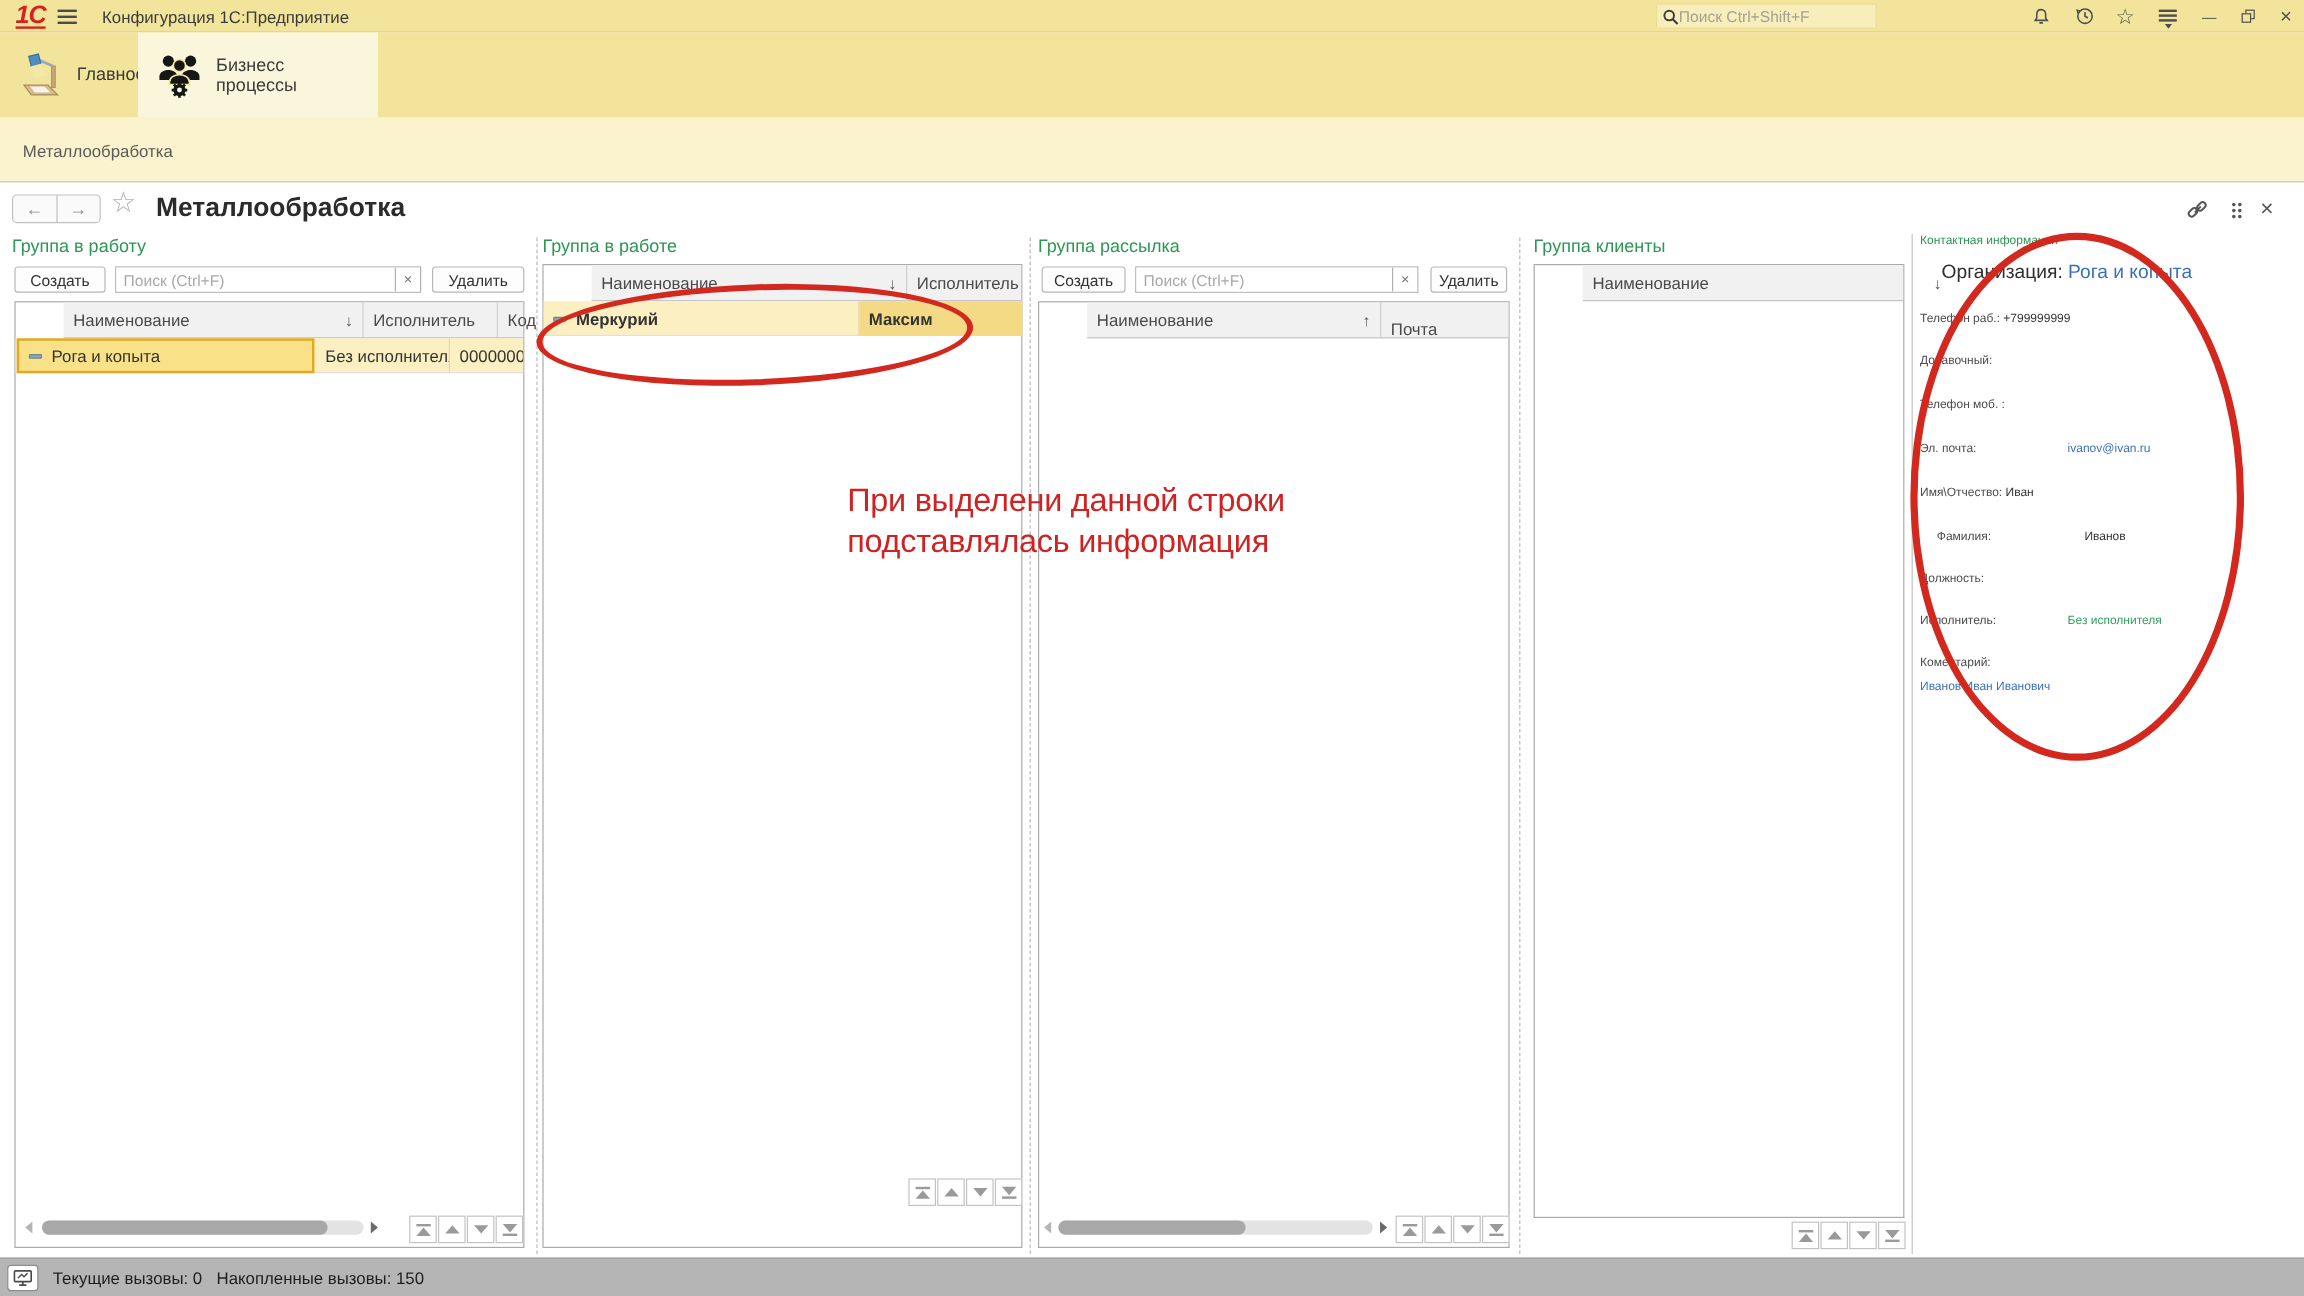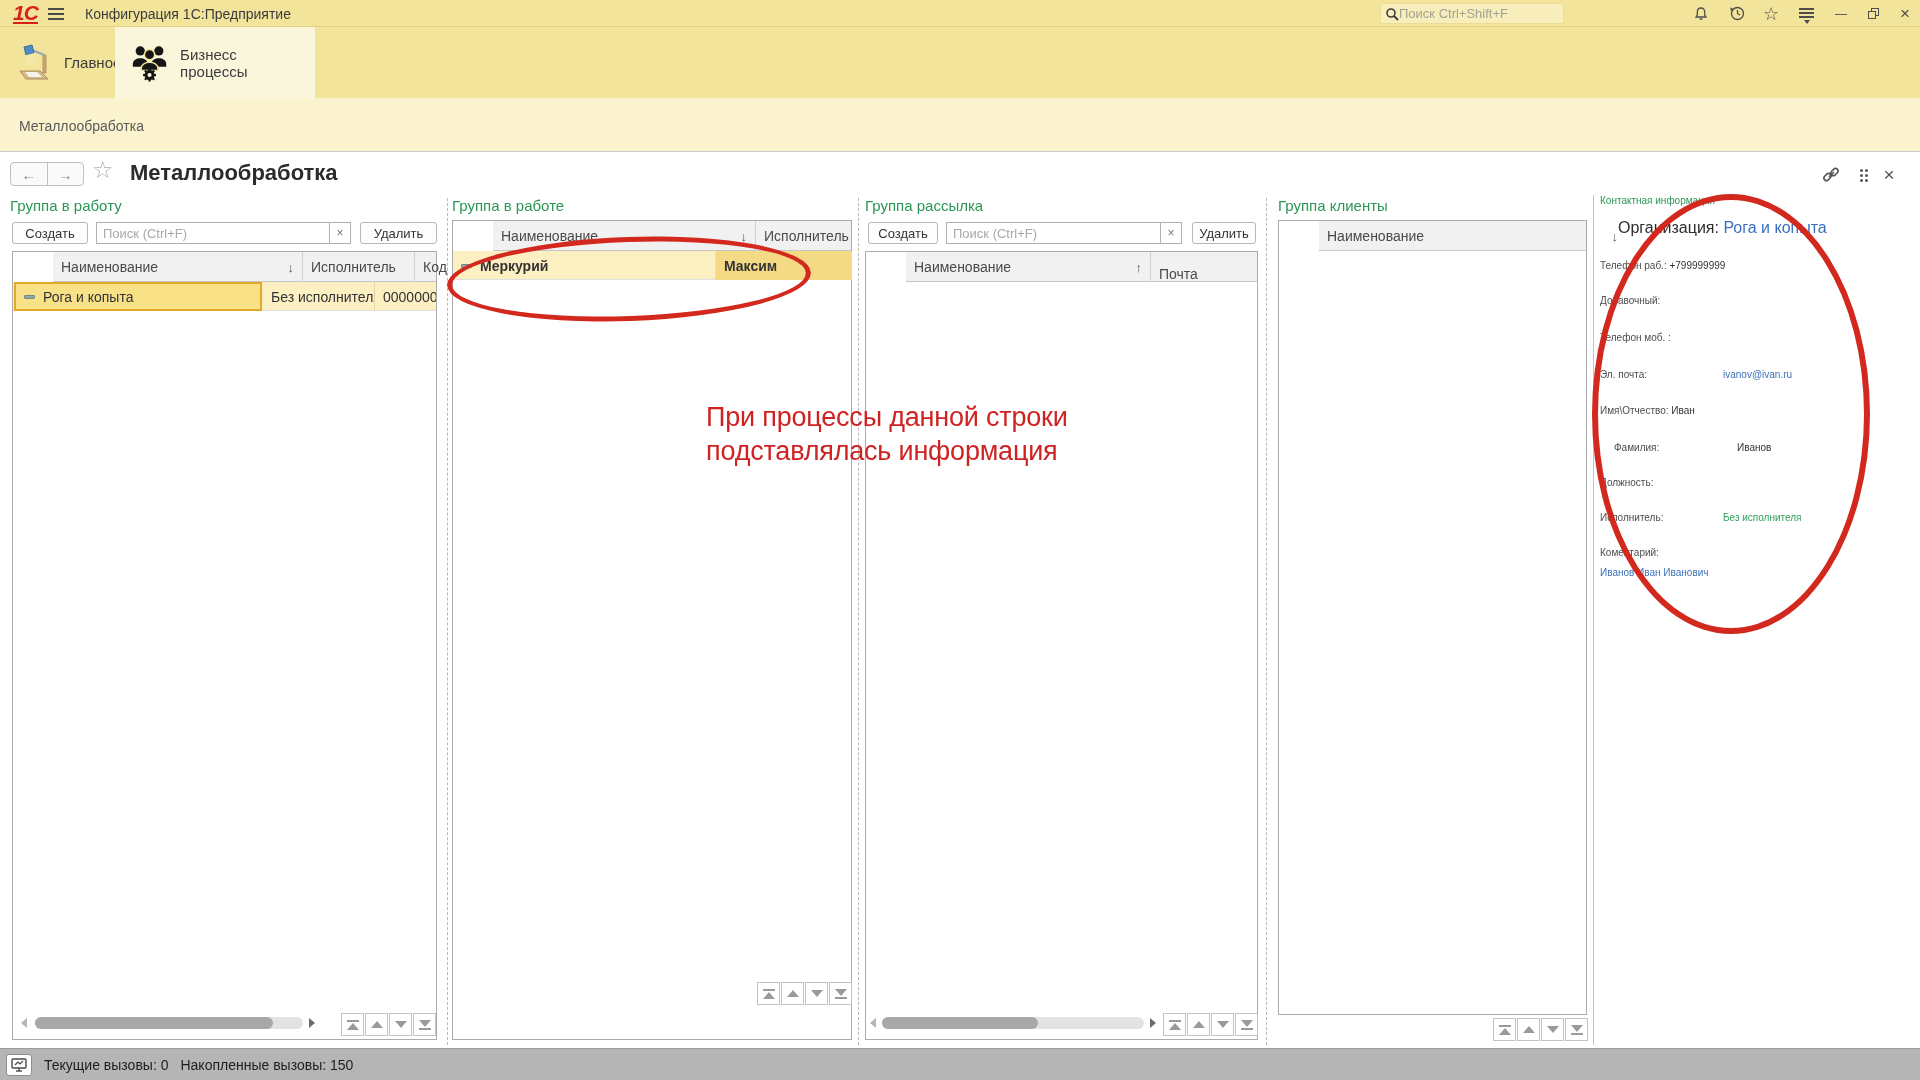--- a/index.html
+++ b/index.html
@@ -422,21 +422,21 @@
     </div>
     <div class="c-row" style="top:352px;">
       <span>Коментарий:</span>
     </div>
     <div class="c-row lnk-blue" style="top:372px;">Иванов Иван Иванович</div>
   </div>
 
   <div class="ellipse" style="left:447px; top:237px; width:364px; height:84px; border:5px solid #d3281e; transform:rotate(-2deg);"></div>
   <div class="ellipse" style="left:1592px; top:194px; width:278px; height:440px; border:6px solid #d3281e;"></div>
   <div class="rednote">
-    <div>При процессы данной строки</div>
+    <div>При выделени данной строки</div>
     <div>подставлялась информация</div>
   </div>
 
   <div class="statusbar">
     <div class="st-btn">
       <svg width="16" height="14" viewBox="0 0 16 14">
           <rect x="1" y="1" width="14" height="9" rx="1" fill="none" stroke="#4a4a4a" stroke-width="1.4"></rect>
           <line x1="5" y1="13" x2="11" y2="13" stroke="#4a4a4a" stroke-width="1.4"></line>
           <line x1="8" y1="10" x2="8" y2="13" stroke="#4a4a4a" stroke-width="1.4"></line>
           <path d="M4 7 L7 4 L9 6 L12 3" fill="none" stroke="#4a4a4a" stroke-width="1.2"></path>

